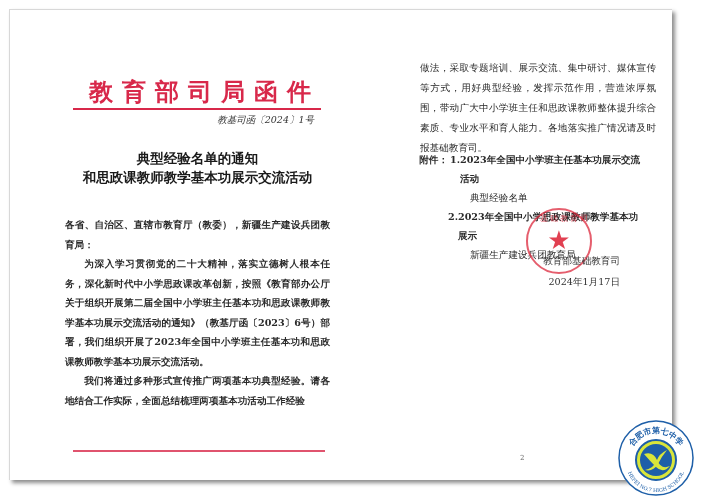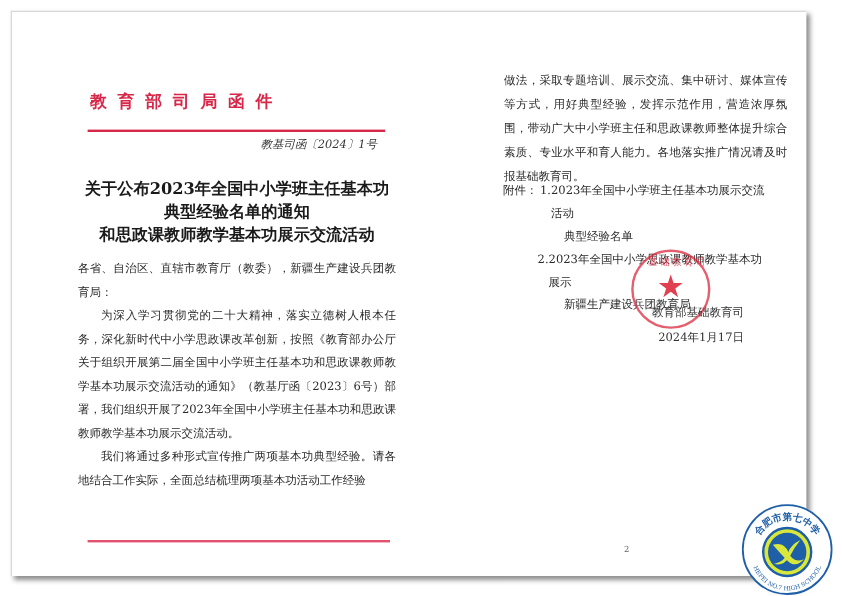--- a/index.html
+++ b/index.html
@@ -10,54 +10,54 @@
   .sheet {
     position:absolute; left:9px; top:9px; width:662px; height:470px;
     background:#ffffff;
     border-top:1px solid #d8d8d8; border-left:1px solid #d8d8d8;
     box-shadow: 3px 3px 4px rgba(0,0,0,0.45);
   }
   .page-left { position:absolute; left:55px; top:0; width:265px; height:100%; }
   .page-right { position:absolute; left:398px; top:0; width:236px; height:100%; }
 
   .header-title {
-    position:absolute; left:10px; top:66px; width:245px; text-align:left;
-    font-size:14px; font-weight:bold; color:#d8284a; letter-spacing:9px;
+    position:absolute; left:10px; top:66px; width:245px; text-align:right;
+    font-size:24px; font-weight:bold; color:#d8284a; letter-spacing:9px;
     font-family: "DejaVu Serif", serif;
   }
   .header-rule {
     position:absolute; left:8px; top:98px; width:248px; height:2px; background:#d8284a;
   }
   .doc-number {
     position:absolute; right:16px; top:104px; font-size:9.5px; color:#333;font-style:italic;
   }
   .doc-title {
     position:absolute; left:0; top:139px; width:265px; text-align:center;
     font-size:13.5px; font-weight:bold; color:#1a1a1a; line-height:19px;
   }
   .doc-title div { white-space:nowrap; }
   .body-text {
     position:absolute; left:0; top:205px; width:265px;
     font-size:9.6px; color:#2a2a2a; line-height:19.5px;
   }
-  .body-text p { margin:0; text-align:justify; }
+  .body-text p { margin:0; text-align:justify;font-weight:bold; }
   .body-text p.indent { text-indent:2em; }
   .bottom-rule {
     position:absolute; left:8px; top:440px; width:252px; height:2px; background:#d8284a; opacity:0.8;
   }
 
   .right-body {
     position:absolute; left:0; top:48px; width:236px;
     font-size:9.6px; color:#2a2a2a; line-height:20px;margin-left:12px;
   }
   .right-body p { margin:0; text-align:justify; }
   .attachments {
     position:absolute; left:0; top:140px; width:236px; font-size:9.6px; color:#2a2a2a; line-height:19px;
   }
-  .att-row { display:flex; }
+  .att-row { display:flex;font-weight:bold; }
   .att-label { width:40px; text-align:right; padding-right:2px; }
   .att-text { flex:1; }
   .att-cont { padding-left:62px; }
   .att-row2 { padding-left:35px; }
 
   .signature {
     position:absolute; right:24px; top:240px; text-align:right; font-size:9.6px; color:#333; line-height:21px;
   }
   .seal {
     position:absolute; left:118px; top:198px; width:62px; height:62px; border-radius:50%;
@@ -83,21 +83,20 @@
 <body>
 
 <div class="sheet">
 
   <div class="page-left">
     <div class="header-title">教育部司局函件</div>
     <div class="header-rule"></div>
     <div class="doc-number">教基司函〔2024〕1号</div>
 
     <div class="doc-title">
-      <div>关于公布2023年全国中小学班主任基本功</div>
       <div>典型经验名单的通知</div>
       <div>和思政课教师教学基本功展示交流活动</div>
     </div>
 
     <div class="body-text">
       <p>各省、自治区、直辖市教育厅（教委），新疆生产建设兵团教育局：</p>
       <p class="indent">为深入学习贯彻党的二十大精神，落实立德树人根本任务，深化新时代中小学思政课改革创新，按照《教育部办公厅关于组织开展第二届全国中小学班主任基本功和思政课教师教学基本功展示交流活动的通知》（教基厅函〔2023〕6号）部署，我们组织开展了2023年全国中小学班主任基本功和思政课教师教学基本功展示交流活动。</p>
       <p class="indent">我们将通过多种形式宣传推广两项基本功典型经验。请各地结合工作实际，全面总结梳理两项基本功活动工作经验</p>
     </div>
     <div class="bottom-rule"></div>

